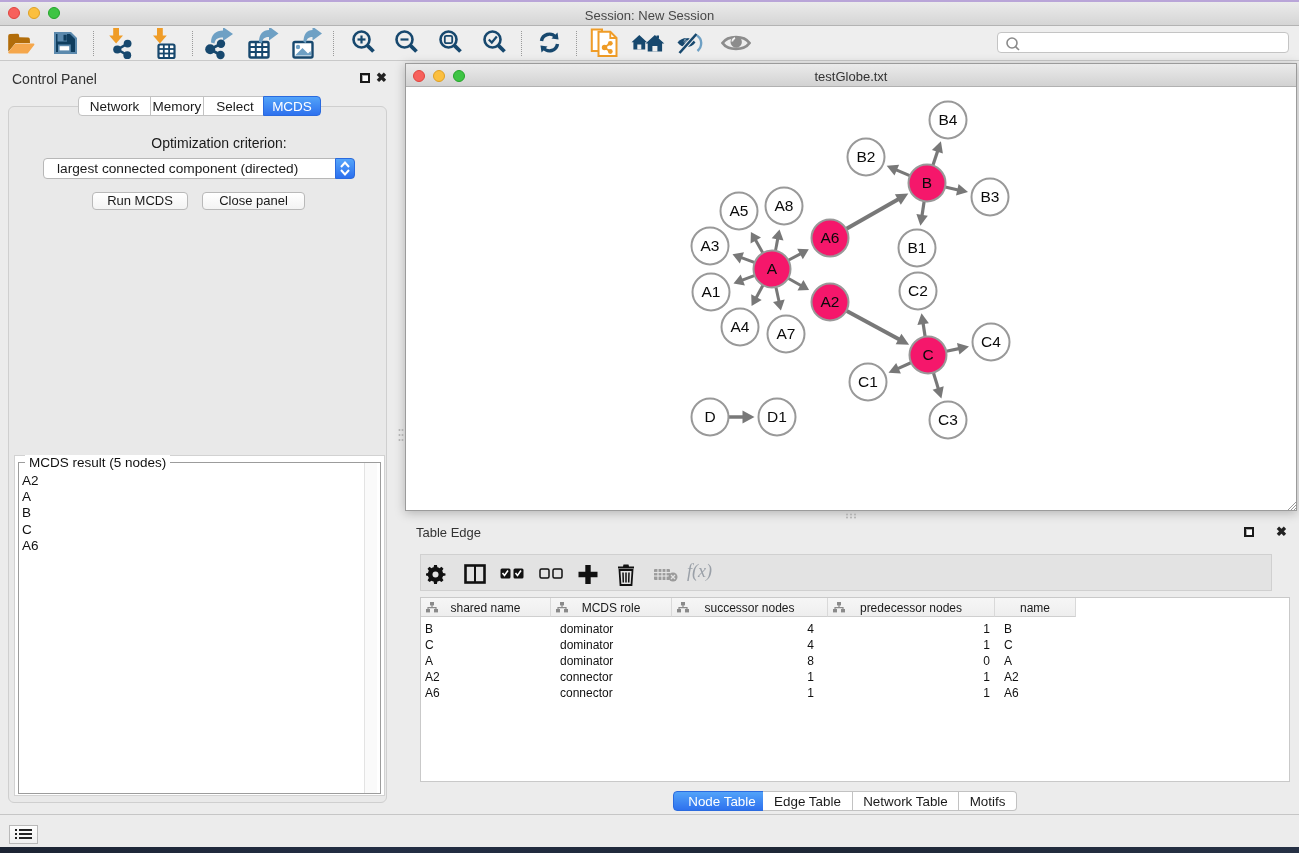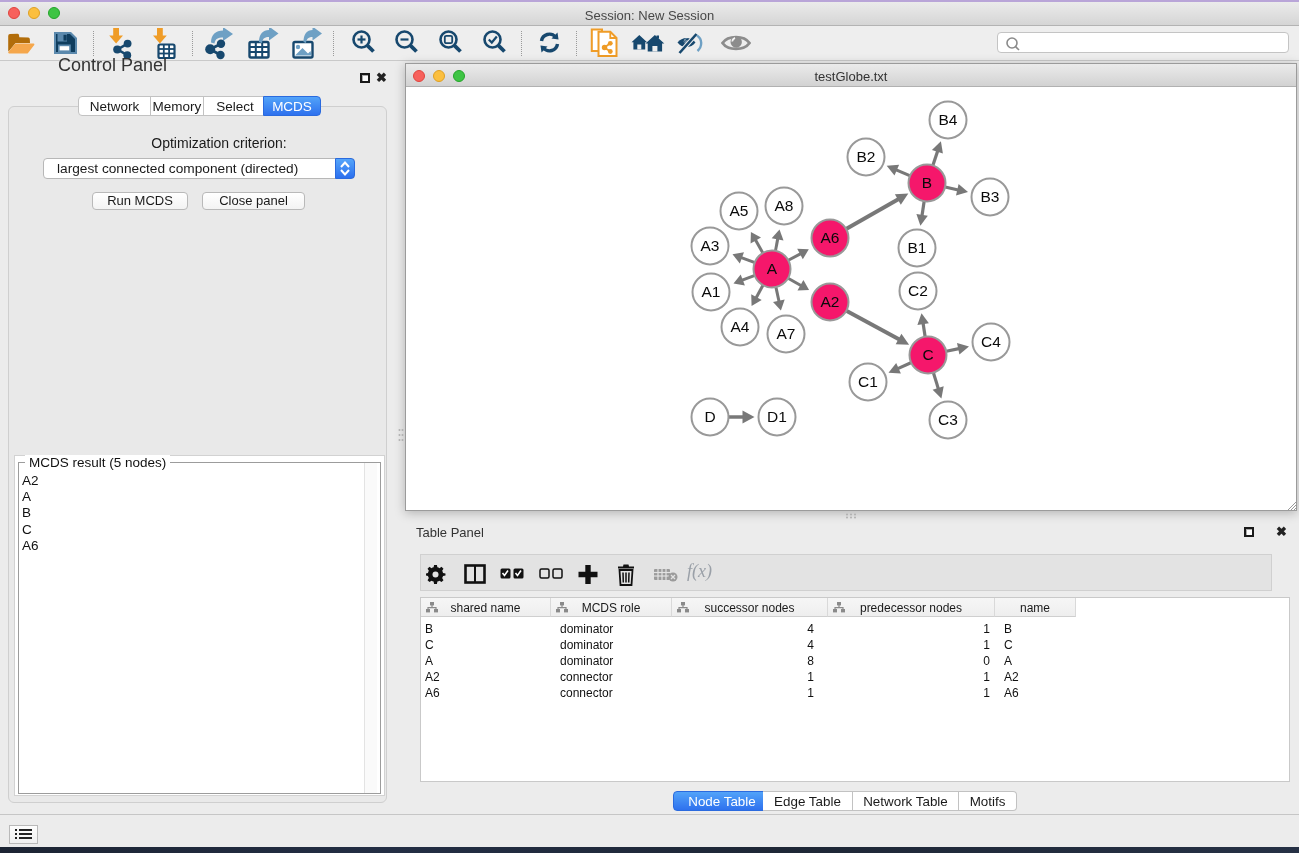--- a/index.html
+++ b/index.html
@@ -15,21 +15,21 @@
 #titlebar .t2 { left:28px; background:#fbbf3f; border:0.5px solid #dfa023; }
 #titlebar .t3 { left:48px; background:#3ec444; border:0.5px solid #24a42a; }
 #apptitle { left:0; top:6px; width:1299px; text-align:center; font-size:13px; color:#484848; }
 
 #toolbar { left:0; top:26px; width:1299px; height:35px; background:#eeeeee; border-bottom:1px solid #c9c9c9; }
 .sep { position:absolute; top:5px; height:25px; width:0; border-left:1px dotted #9a9a9a; }
 .ticon { position:absolute; top:4px; }
 #searchbox { position:absolute; left:997px; top:6px; width:292px; height:21px; background:#fff;
   border:1px solid #c4c4c4; border-radius:4px; }
 
-#cp-title { left:12px; top:55px; font-size:18px; color:#333;margin-left:46px; }
+#cp-title { left:12px; top:71px; font-size:14px; color:#333; }
 #cp-float { left:360px; top:73px; width:10px; height:10px; border:2px solid #1a1a1a; background:#fdfdfd; box-shadow:inset 1px 1px 0 #aaa; }
 #cp-close { left:376px; top:70px; font-size:13px; font-weight:bold; color:#222; }
 #cp-panel { left:8px; top:106px; width:379px; height:697px; background:#e9e9e9;
   border:1px solid #cfcfcf; border-radius:6px; }
 .tabseg { position:absolute; top:96px; height:20px; font-size:13.5px; text-align:center;
   border:1px solid #c2c2c2; background:#fff; color:#1a1a1a; line-height:19px; z-index:3; }
 #tab-net { left:78px; width:73px; border-radius:4px 0 0 4px; }
 #tab-style { left:150px; width:54px; }
 #tab-select { left:203px; width:64px; }
 #tab-mcds { left:263px; width:58px; border-radius:0 4px 4px 0; border:1px solid #2a6ade;
@@ -334,21 +334,21 @@
 <circle cx="542" cy="333" r="18.5" fill="#ffffff" stroke="#999999" stroke-width="2"></circle>
 <text x="542" y="338" text-anchor="middle" font-size="15.5" fill="#0a0a0a">C3</text>
 <circle cx="304" cy="330" r="18.5" fill="#ffffff" stroke="#999999" stroke-width="2"></circle>
 <text x="304" y="335" text-anchor="middle" font-size="15.5" fill="#0a0a0a">D</text>
 <circle cx="371" cy="330" r="18.5" fill="#ffffff" stroke="#999999" stroke-width="2"></circle>
 <text x="371" y="335" text-anchor="middle" font-size="15.5" fill="#0a0a0a">D1</text>
 
   </svg>
 </div>
 
-<div class="abs" id="tp-title">Table Panel</div>
+<div class="abs" id="tp-title">Table Edge</div>
 <div class="abs" id="tp-float"></div>
 <div class="abs" id="tp-close">✖</div>
 <div class="abs" id="tp-toolbar">
 <svg style="position:absolute;left:5px;top:9px" width="20" height="20" viewBox="0 0 20 20">
       <path fill="#111" d="M8.5 1 L11.5 1 L12 3.5 a7 7 0 0 1 2.2 0.9 L16.3 3 L18.4 5.1 L17 7.2 a7 7 0 0 1 0.9 2.2 L20.5 10 L20.5 12 L17.9 12.6 a7 7 0 0 1 -0.9 2.2 L18.4 17 L16.3 19 L14.2 17.6 a7 7 0 0 1 -2.2 0.9 L11.5 21 L8.5 21 L8 18.5 a7 7 0 0 1 -2.2 -0.9 L3.7 19 L1.6 17 L3 14.8 a7 7 0 0 1 -0.9 -2.2 L-0.5 12 L-0.5 10 L2.1 9.4 a7 7 0 0 1 0.9 -2.2 L1.6 5.1 L3.7 3 L5.8 4.4 a7 7 0 0 1 2.2 -0.9 Z" transform="scale(0.95) translate(0,0)"></path>
       <circle cx="9.5" cy="10.5" r="3" fill="#e3e3e3"></circle>
     </svg>
 <svg style="position:absolute;left:43px;top:9px" width="22" height="20" viewBox="0 0 22 20">
       <rect x="1.5" y="1.5" width="19" height="17" fill="none" stroke="#111" stroke-width="2.6"></rect>
       <line x1="11" y1="2" x2="11" y2="18" stroke="#111" stroke-width="2"></line>

